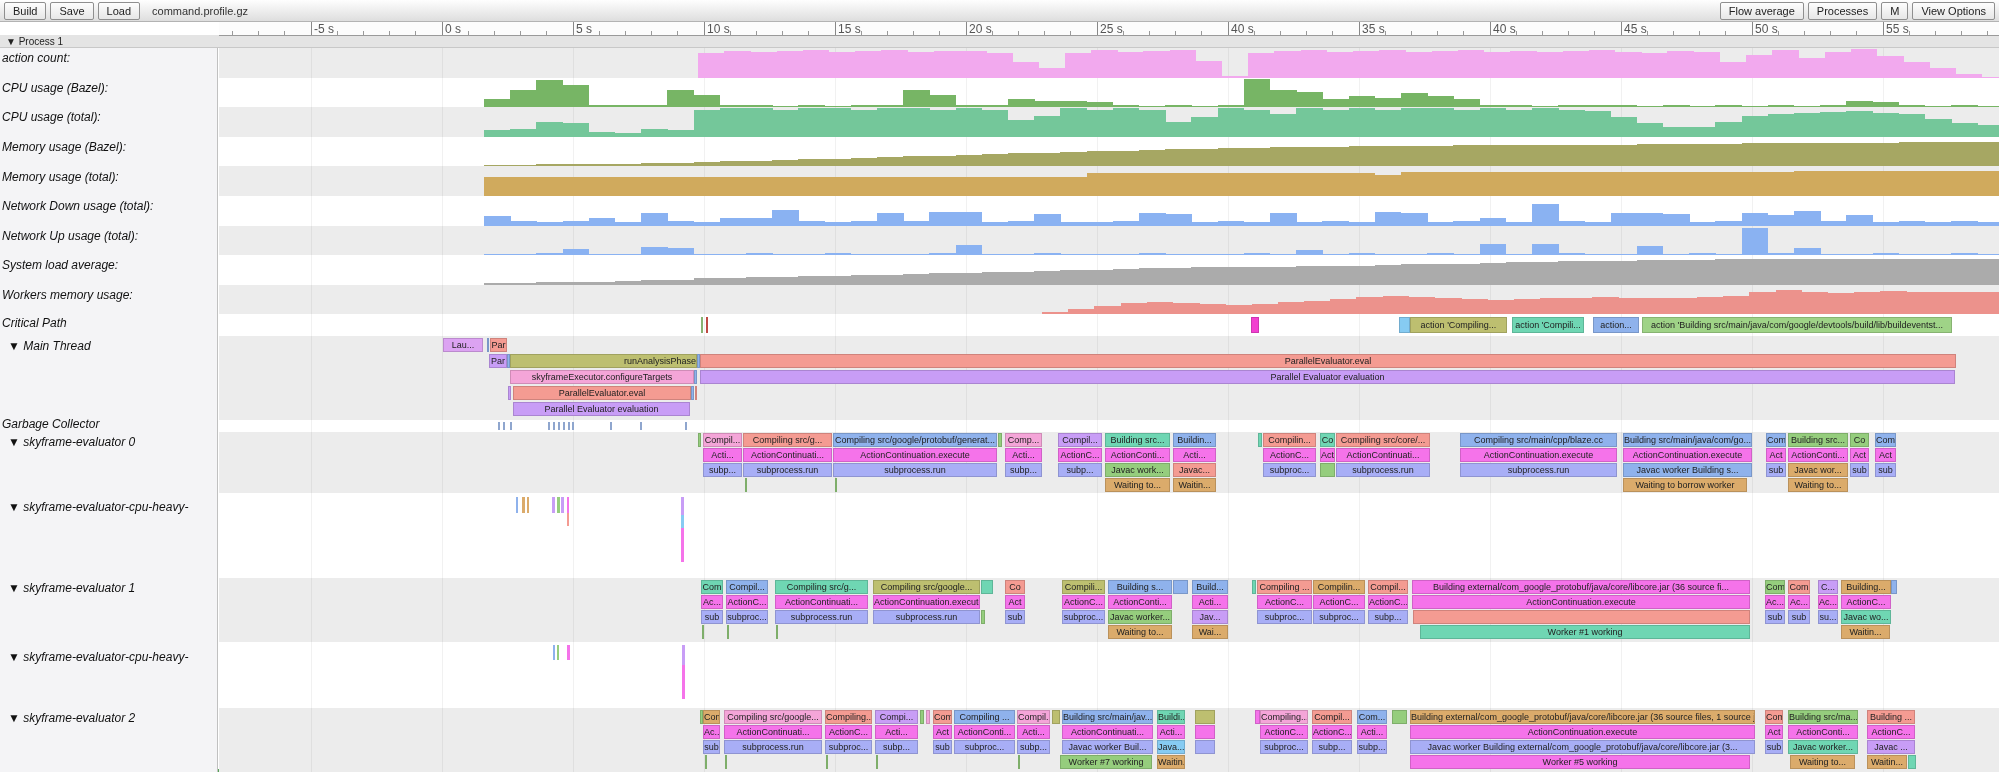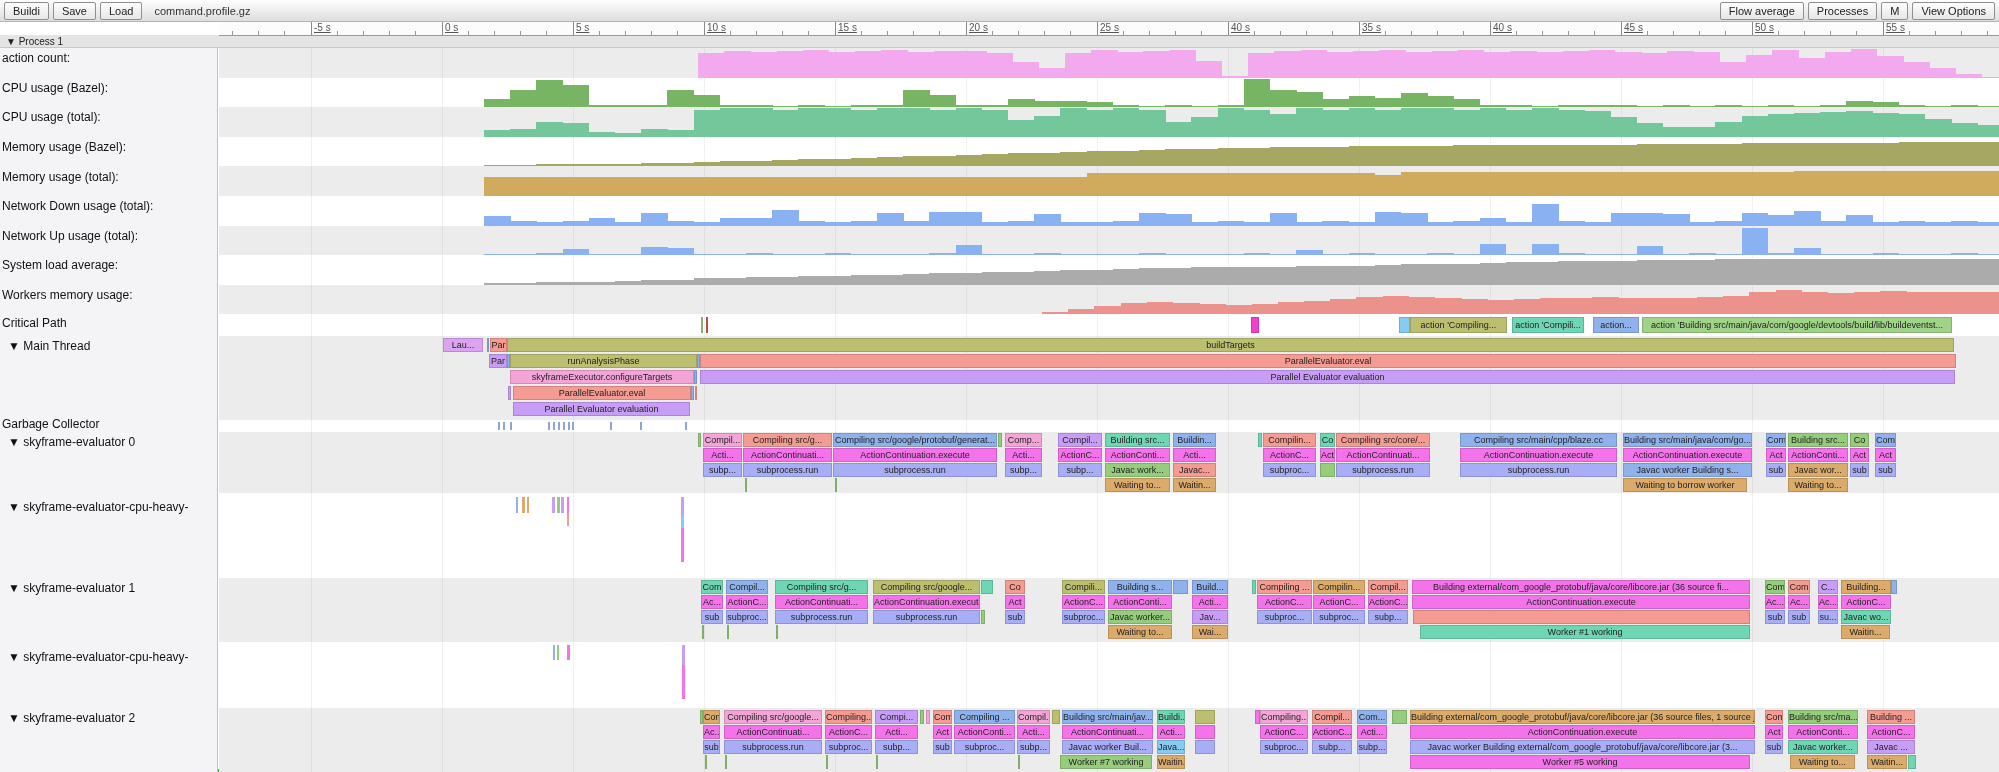--- a/index.html
+++ b/index.html
@@ -10,28 +10,28 @@
     display:flex;align-items:center;gap:4px;padding:0 4px;box-sizing:border-box;z-index:30;}
   .tbtn{font-size:11px;color:#222;background:linear-gradient(#fdfdfd,#e7e7e7);
     border:1px solid #8f8f8f;border-radius:2px;padding:1px 8px;line-height:14px;white-space:nowrap;}
   #filename{font-size:11px;color:#333;margin-left:8px;}
   #tb-spacer{flex:1;}
   
   #ruler{position:absolute;left:219px;top:22px;width:1780px;height:13px;background:#fcfcfc;
     border-bottom:1px solid #9a9a9a;z-index:25;overflow:hidden;}
   .tick-major{position:absolute;top:0;width:1px;height:13px;background:#888;}
   .tick-minor{position:absolute;bottom:0;width:1px;height:4px;background:#999;}
-  .tick-label{position:absolute;top:0;font-size:10px;color:#555;white-space:nowrap;text-decoration:underline;}
+  .tick-label{position:absolute;top:0;font-size:12px;color:#555;white-space:nowrap;}
   
   #process-header{position:absolute;left:0;top:35px;width:1999px;height:13px;background:#e4e4e4;
     border-bottom:1px solid #c8c8c8;font-size:10px;color:#222;line-height:13px;padding-left:6px;
     box-sizing:border-box;z-index:24;}
   
   #sidebar{position:absolute;left:0;top:48px;width:218px;height:724px;background:#f4f4f6;
-    border-right:1px solid #c0c0c0;z-index:20;box-sizing:border-box;}
+    border-right:1px solid #c0c0c0;z-index:20;box-sizing:border-box;font-style:italic;}
   .row-label{position:absolute;font-size:12px;color:#111;white-space:nowrap;}
   
   #chart{position:absolute;left:0;top:0;width:1999px;height:772px;z-index:1;}
   .stripe{position:absolute;left:219px;width:1780px;}
   .stripe.g{background:#ececec;}
   .stripe.w{background:#ffffff;}
   .gridline{position:absolute;top:48px;height:724px;width:1px;background:rgba(0,0,0,0.055);}
   .cbar{position:absolute;}
   .slice{position:absolute;box-sizing:border-box;border:1px solid rgba(0,0,0,0.15);
     font-size:9px;color:#222;text-align:center;overflow:hidden;white-space:nowrap;}
@@ -569,24 +569,23 @@
     <div class="slice" style="left: 706px; width: 2px; top: 317px; height: 16px; line-height: 14px; background: rgb(224, 88, 79);"></div>
     <div class="slice" style="left: 1251px; width: 8px; top: 317px; height: 16px; line-height: 14px; background: rgb(242, 63, 208);"></div>
     <div class="slice" style="left: 1399px; width: 11px; top: 317px; height: 16px; line-height: 14px; background: rgb(134, 203, 242);"></div>
     <div class="slice" style="left: 1410px; width: 97px; top: 317px; height: 16px; line-height: 14px; background: rgb(189, 191, 112);">action 'Compiling...</div>
     <div class="slice" style="left: 1512px; width: 72px; top: 317px; height: 16px; line-height: 14px; background: rgb(111, 214, 179);">action 'Compili...</div>
     <div class="slice" style="left: 1593px; width: 46px; top: 317px; height: 16px; line-height: 14px; background: rgb(143, 178, 236);">action...</div>
     <div class="slice" style="left: 1642px; width: 310px; top: 317px; height: 16px; line-height: 14px; background: rgb(159, 211, 135);">action 'Building src/main/java/com/google/devtools/build/lib/buildeventst...</div>
     <div class="slice" style="left: 443px; width: 40px; top: 338px; height: 14px; line-height: 12px; background: rgb(220, 163, 242);">Lau...</div>
     <div class="slice" style="left: 487px; width: 2px; top: 338px; height: 14px; line-height: 12px; background: rgb(143, 178, 236);"></div>
     <div class="slice" style="left: 490px; width: 17px; top: 338px; height: 14px; line-height: 12px; background: rgb(244, 155, 146);">Par</div>
-    <div class="slice" style="left: 507px; width: 1447px; top: 338px; height: 14px; line-height: 12px; background: rgb(189, 191, 112);">buildTargets</div>
     <div class="slice" style="left: 489px; width: 18px; top: 354px; height: 14px; line-height: 12px; background: rgb(200, 157, 246);">Par</div>
     <div class="slice" style="left: 507px; width: 3px; top: 354px; height: 14px; line-height: 12px; background: rgb(143, 178, 236);"></div>
-    <div class="slice" style="left: 510px; width: 187px; top: 354px; height: 14px; line-height: 12px; background: rgb(189, 191, 112);">runAnalysisPhase</div>
+    <div class="slice" style="left: 510px; width: 187px; top: 354px; height: 14px; line-height: 12px; background: rgb(189, 191, 112); text-align: right;">runAnalysisPhase</div>
     <div class="slice" style="left: 697px; width: 3px; top: 354px; height: 14px; line-height: 12px; background: rgb(143, 178, 236);"></div>
     <div class="slice" style="left: 700px; width: 1256px; top: 354px; height: 14px; line-height: 12px; background: rgb(244, 155, 146);">ParallelEvaluator.eval</div>
     <div class="slice" style="left: 510px; width: 184px; top: 370px; height: 14px; line-height: 12px; background: rgb(244, 165, 216);">skyframeExecutor.configureTargets</div>
     <div class="slice" style="left: 694px; width: 3px; top: 370px; height: 14px; line-height: 12px; background: rgb(143, 178, 236);"></div>
     <div class="slice" style="left: 700px; width: 1255px; top: 370px; height: 14px; line-height: 12px; background: rgb(200, 157, 246);">Parallel Evaluator evaluation</div>
     <div class="slice" style="left: 508px; width: 3px; top: 386px; height: 14px; line-height: 12px; background: rgb(200, 157, 246);"></div>
     <div class="slice" style="left: 513px; width: 178px; top: 386px; height: 14px; line-height: 12px; background: rgb(244, 155, 146);">ParallelEvaluator.eval</div>
     <div class="slice" style="left: 691px; width: 3px; top: 386px; height: 14px; line-height: 12px; background: rgb(143, 178, 236);"></div>
     <div class="slice" style="left: 695px; width: 2px; top: 386px; height: 14px; line-height: 12px; background: rgb(244, 155, 146);"></div>
     <div class="slice" style="left: 513px; width: 177px; top: 402px; height: 14px; line-height: 12px; background: rgb(200, 157, 246);">Parallel Evaluator evaluation</div>
@@ -799,21 +798,21 @@
     <div class="mark" style="left: 681px; width: 3px; top: 515px; height: 13px; background: rgb(134, 203, 242);"></div>
     <div class="mark" style="left: 681px; width: 3px; top: 528px; height: 34px; background: rgb(245, 115, 234);"></div>
     <div class="mark" style="left: 553px; width: 2px; top: 645px; height: 15px; background: rgb(143, 178, 236);"></div>
     <div class="mark" style="left: 557px; width: 2px; top: 645px; height: 15px; background: rgb(149, 205, 125);"></div>
     <div class="mark" style="left: 567px; width: 3px; top: 645px; height: 15px; background: rgb(245, 115, 234);"></div>
     <div class="mark" style="left: 682px; width: 3px; top: 645px; height: 20px; background: rgb(200, 157, 246);"></div>
     <div class="mark" style="left: 682px; width: 3px; top: 665px; height: 34px; background: rgb(245, 115, 234);"></div>
   </div>
 
 <div id="toolbar">
-  <button class="tbtn">Buildi</button>
+  <button class="tbtn">Build</button>
   <button class="tbtn">Save</button>
   <button class="tbtn">Load</button>
   <span id="filename">command.profile.gz</span>
   <span id="tb-spacer"></span>
   <button class="tbtn">Flow average</button>
   <button class="tbtn">Processes</button>
   <button class="tbtn">M</button>
   <button class="tbtn">View Options</button>
 </div>
 

